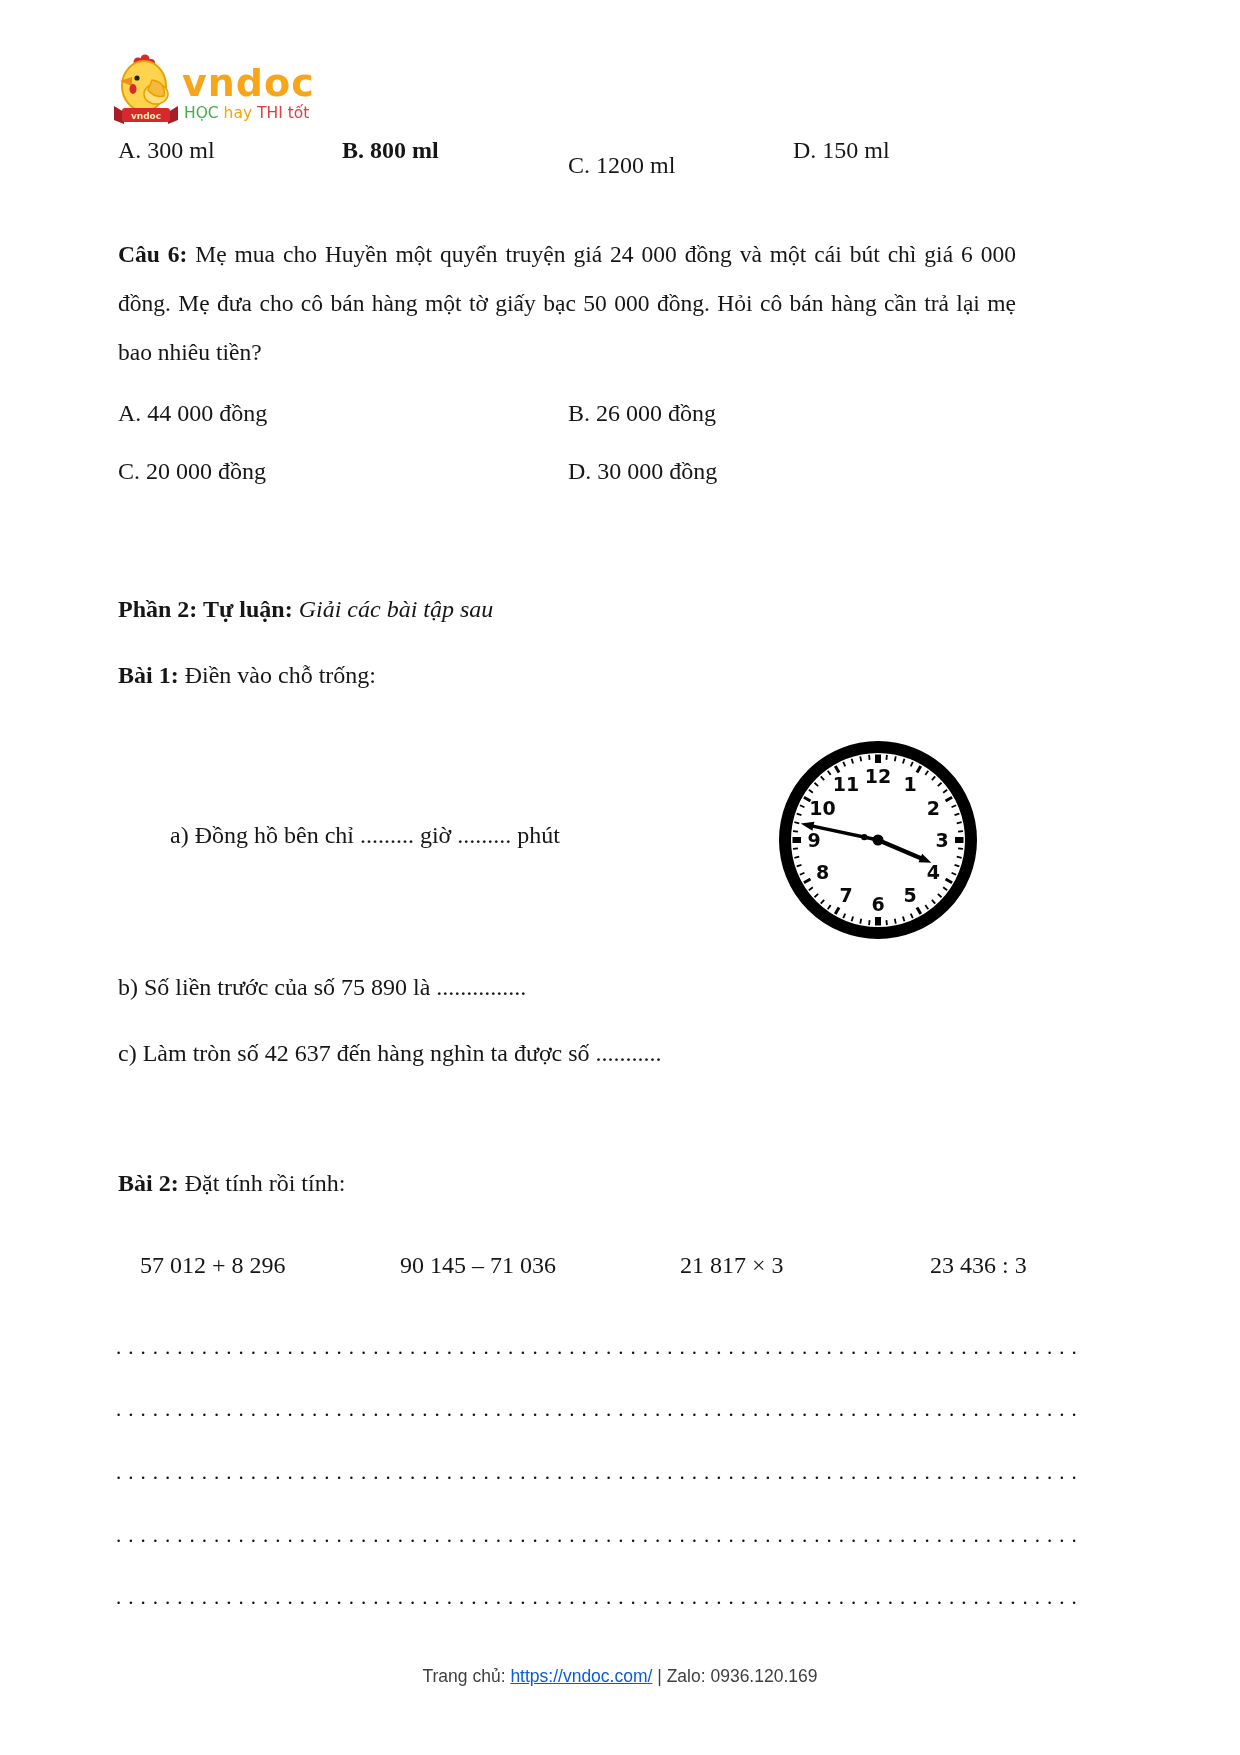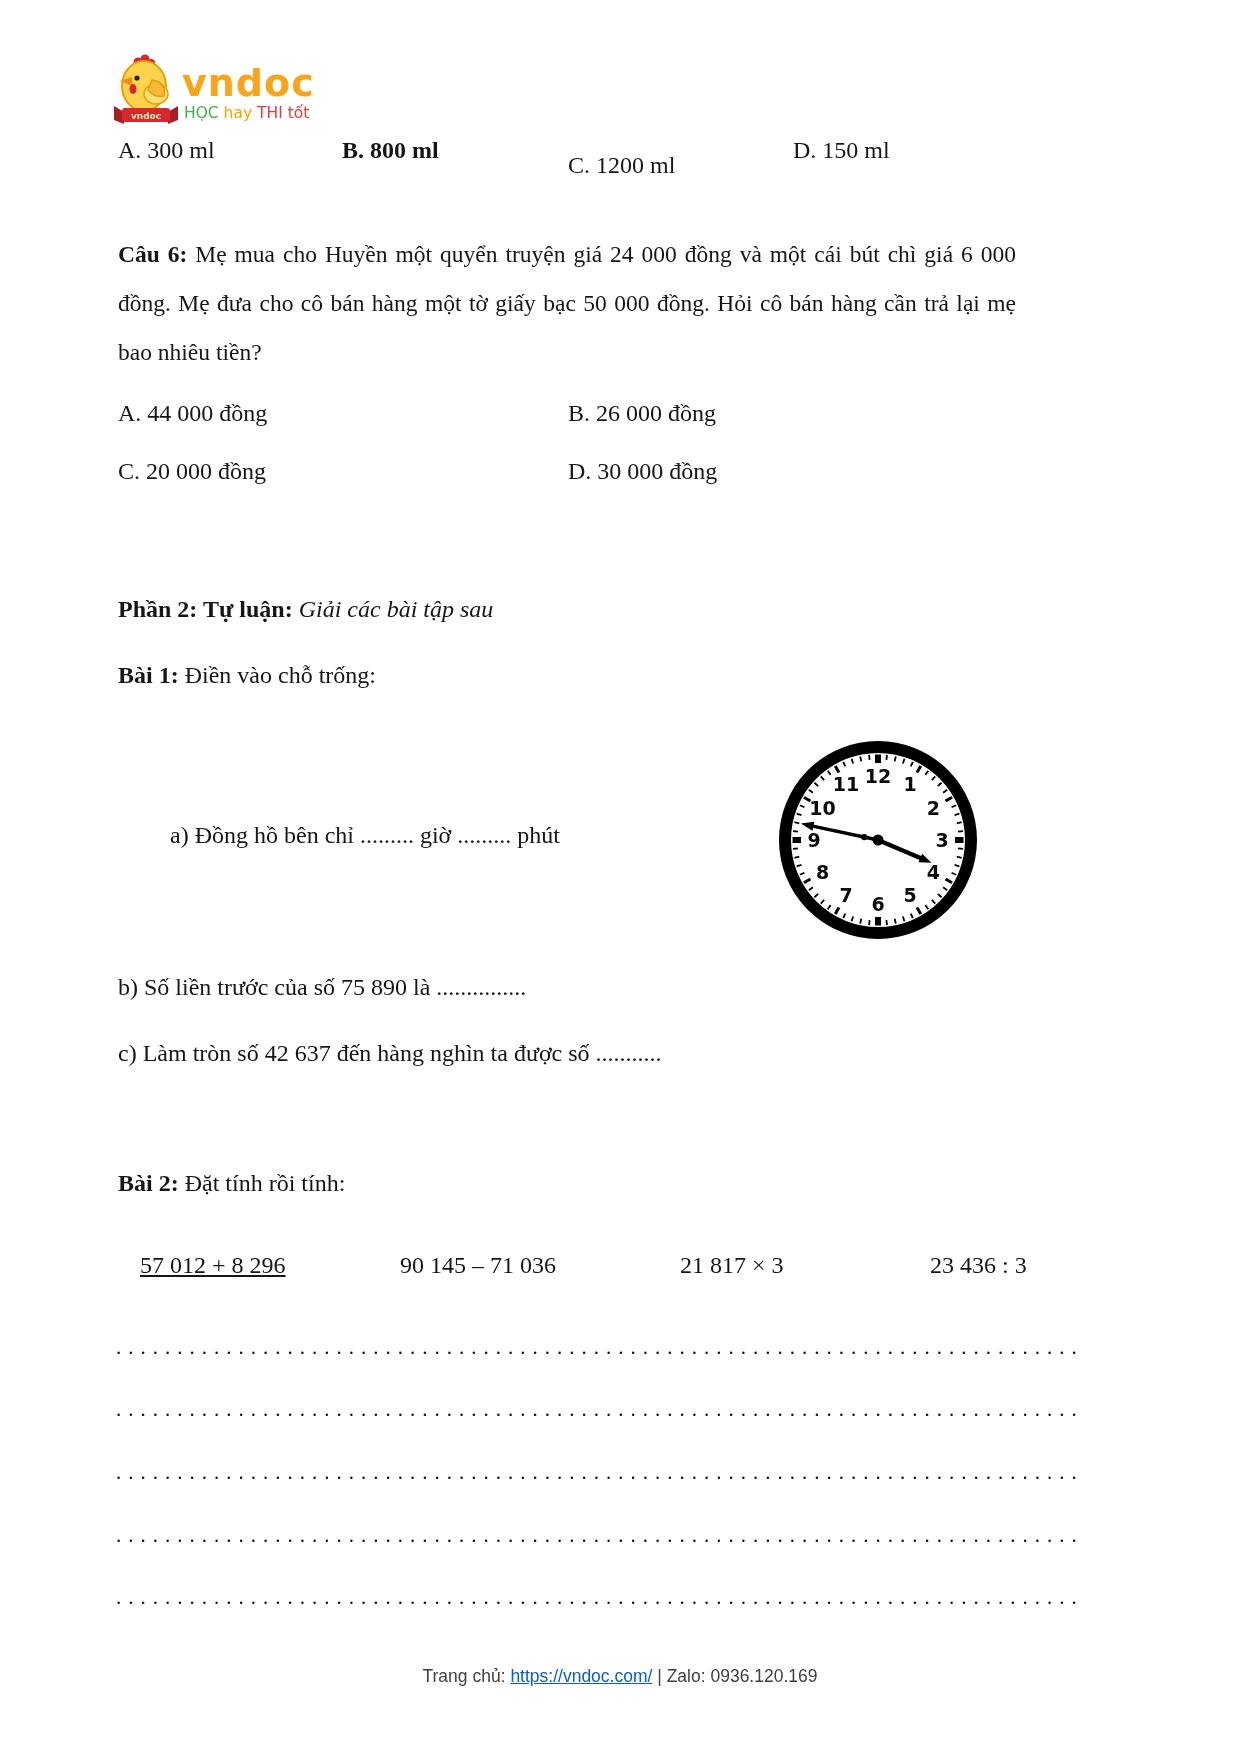--- a/index.html
+++ b/index.html
@@ -169,21 +169,21 @@
       </svg>
   </div>
 
   <span class="abs t" style="left:118px;top:972px;">b) Số liền trước của số 75 890 là ...............</span>
   <span class="abs t" style="left:118px;top:1038px;">c) Làm tròn số 42 637 đến hàng nghìn ta được số ...........</span>
 
   <div class="abs t" style="left:118px;top:1168px;">
     <span class="b">Bài 2:</span><span> Đặt tính rồi tính:</span>
   </div>
 
-  <span class="abs t" style="left:140px;top:1250px;text-decoration:underline;">57 012 + 8 296</span>
+  <span class="abs t" style="left:140px;top:1250px;">57 012 + 8 296</span>
   <span class="abs t" style="left:400px;top:1250px;">90 145 – 71 036</span>
   <span class="abs t" style="left:680px;top:1250px;">21 817 × 3</span>
   <span class="abs t" style="left:930px;top:1250px;">23 436 : 3</span>
 
   <div class="dotline" style="top:1335px;">....................................................................................................</div>
   <div class="dotline" style="top:1397px;">....................................................................................................</div>
   <div class="dotline" style="top:1460px;">....................................................................................................</div>
   <div class="dotline" style="top:1523px;">....................................................................................................</div>
   <div class="dotline" style="top:1585px;">....................................................................................................</div>
 

